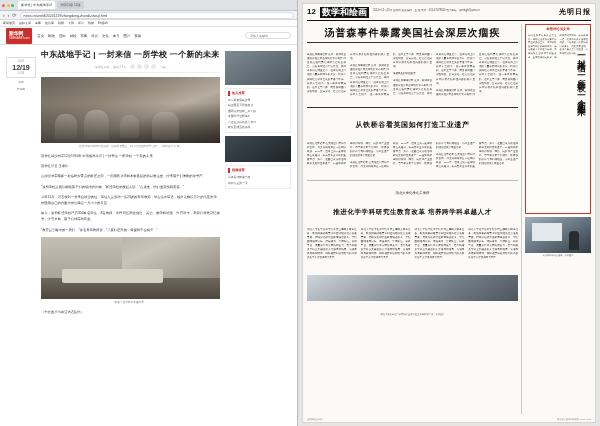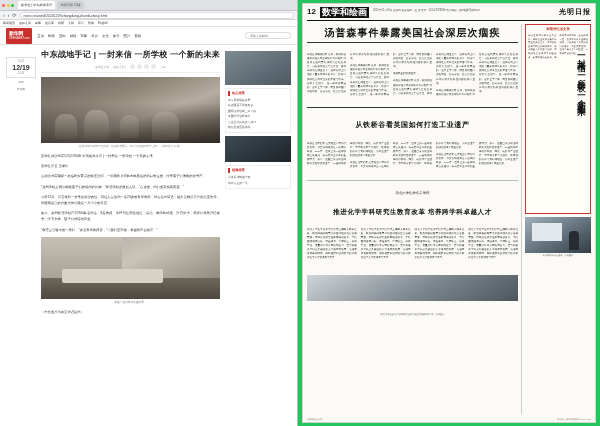--- a/index.html
+++ b/index.html
@@ -139,21 +139,21 @@
   .art-year { font-size: 2.6px; color: #999; }
   .art-md { font-size: 7px; color: #333; font-weight: bold; line-height: 9px; }
   .art-time { font-size: 2.6px; color: #999; }
   .art-src { font-size: 2.6px; color: #777; margin-top: 3px; text-align: center; line-height: 4px; }
 
   .art-main { flex: 1; min-width: 0; }
   .art-title {
     font-size: 8px;
     font-weight: bold;
     color: #1a1a1a;
-    text-align: right;
+    text-align: left;
     line-height: 11px;
     letter-spacing: 0.3px;
   }
   .art-meta {
     display: flex;
     align-items: center;
     justify-content: center;
     gap: 4px;
     font-size: 2.8px;
     color: #999;
@@ -237,21 +237,21 @@
   }
   .side-img2 {
     width: 100%; height: 26px;
     background: linear-gradient(150deg,#3e4a52,#1d2429);
     margin-bottom: 3px;
   }
 
   
   .right-pane {
     width: 302px; height: 426px;
-    background: #22c55e;
+    background: #e5e5e5;
     position: relative;
     overflow: hidden;
     padding: 3px 4px;
   }
   .np {
     width: 100%; height: 100%;
     background: #fbfaf6;
     border: 1px solid #d8d4cc;
     position: relative;
     padding: 3px 4px;

